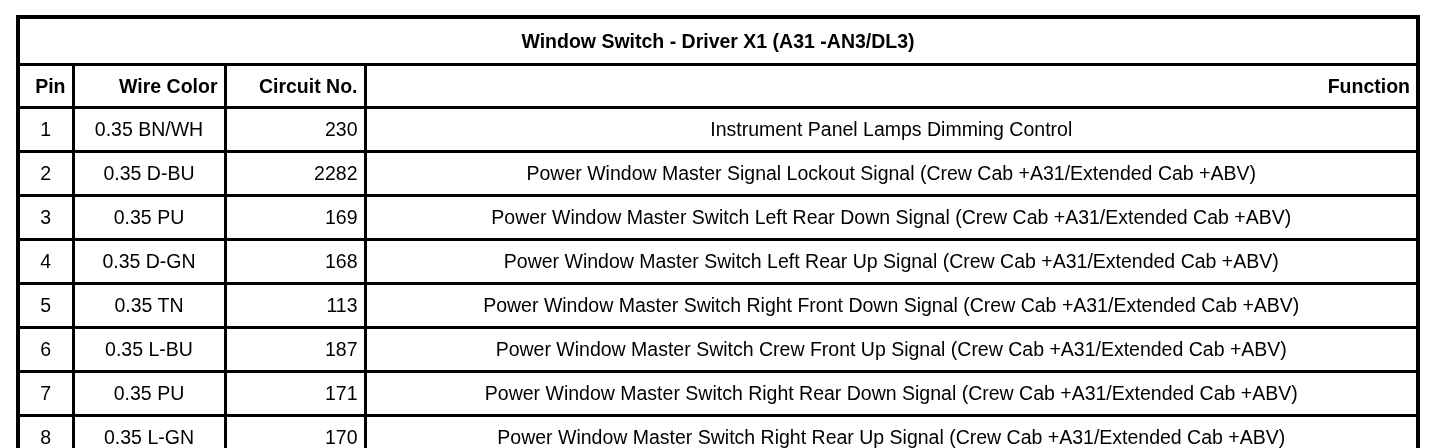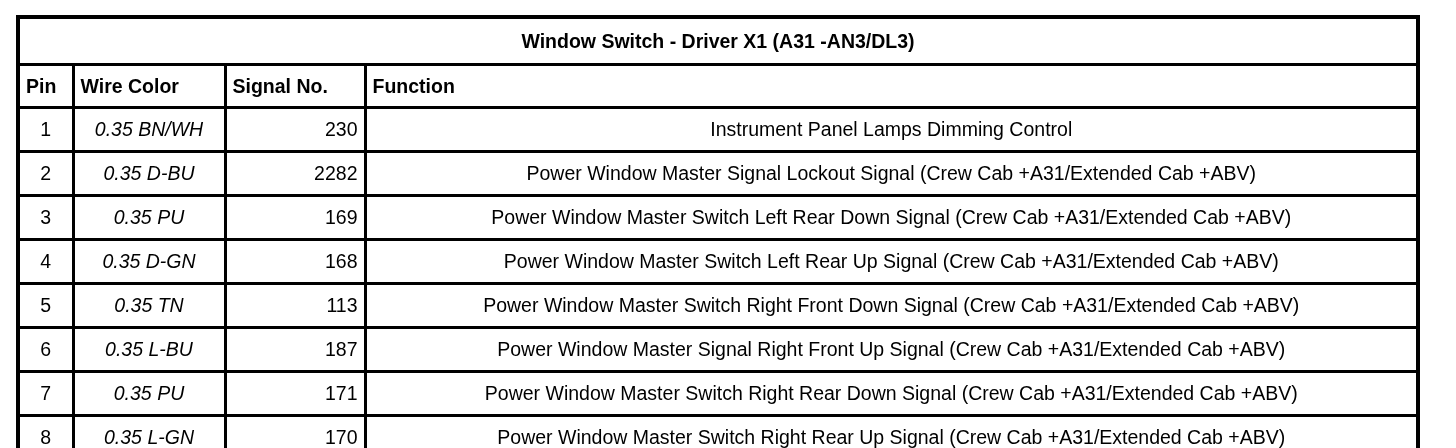--- a/index.html
+++ b/index.html
@@ -37,27 +37,27 @@
     vertical-align: middle;
     overflow: hidden;
     white-space: nowrap;
   }
   .title-cell {
     font-weight: bold;
     font-size: 20.5px;
     height: 44px;
   }
   .hdr {
-    text-align: left;
+    text-align: right;
     font-weight: bold;
     font-size: 20.5px;
     height: 40px;
   }
   td.c-pin   { text-align: center; }
-  td.c-wire  { text-align: center; font-style: italic; }
+  td.c-wire  { text-align: center; }
   td.c-circ  { text-align: right; }
   td.c-func  { text-align: center; padding-left: 8px; }
   tr.data-row > td { height: 41px; }
   col.col-pin  { width: 55px; }
   col.col-wire { width: 152px; }
   col.col-circ { width: 140px; }
   col.col-func { width: auto; }
 </style>
 </head>
 <body>
@@ -70,21 +70,21 @@
       <col class="col-circ">
       <col class="col-func">
     </colgroup>
     <thead>
       <tr>
         <th class="title-cell" colspan="4">Window Switch - Driver X1 (A31 -AN3/DL3)</th>
       </tr>
       <tr>
         <th class="hdr">Pin</th>
         <th class="hdr">Wire Color</th>
-        <th class="hdr">Signal No.</th>
+        <th class="hdr">Circuit No.</th>
         <th class="hdr">Function</th>
       </tr>
     </thead>
     <tbody>
       <tr class="data-row">
         <td class="c-pin">1</td>
         <td class="c-wire">0.35 BN/WH</td>
         <td class="c-circ">230</td>
         <td class="c-func">Instrument Panel Lamps Dimming Control</td>
       </tr>
@@ -109,21 +109,21 @@
       <tr class="data-row">
         <td class="c-pin">5</td>
         <td class="c-wire">0.35 TN</td>
         <td class="c-circ">113</td>
         <td class="c-func">Power Window Master Switch Right Front Down Signal (Crew Cab +A31/Extended Cab +ABV)</td>
       </tr>
       <tr class="data-row">
         <td class="c-pin">6</td>
         <td class="c-wire">0.35 L-BU</td>
         <td class="c-circ">187</td>
-        <td class="c-func">Power Window Master Signal Right Front Up Signal (Crew Cab +A31/Extended Cab +ABV)</td>
+        <td class="c-func">Power Window Master Switch Crew Front Up Signal (Crew Cab +A31/Extended Cab +ABV)</td>
       </tr>
       <tr class="data-row">
         <td class="c-pin">7</td>
         <td class="c-wire">0.35 PU</td>
         <td class="c-circ">171</td>
         <td class="c-func">Power Window Master Switch Right Rear Down Signal (Crew Cab +A31/Extended Cab +ABV)</td>
       </tr>
       <tr class="data-row">
         <td class="c-pin">8</td>
         <td class="c-wire">0.35 L-GN</td>

